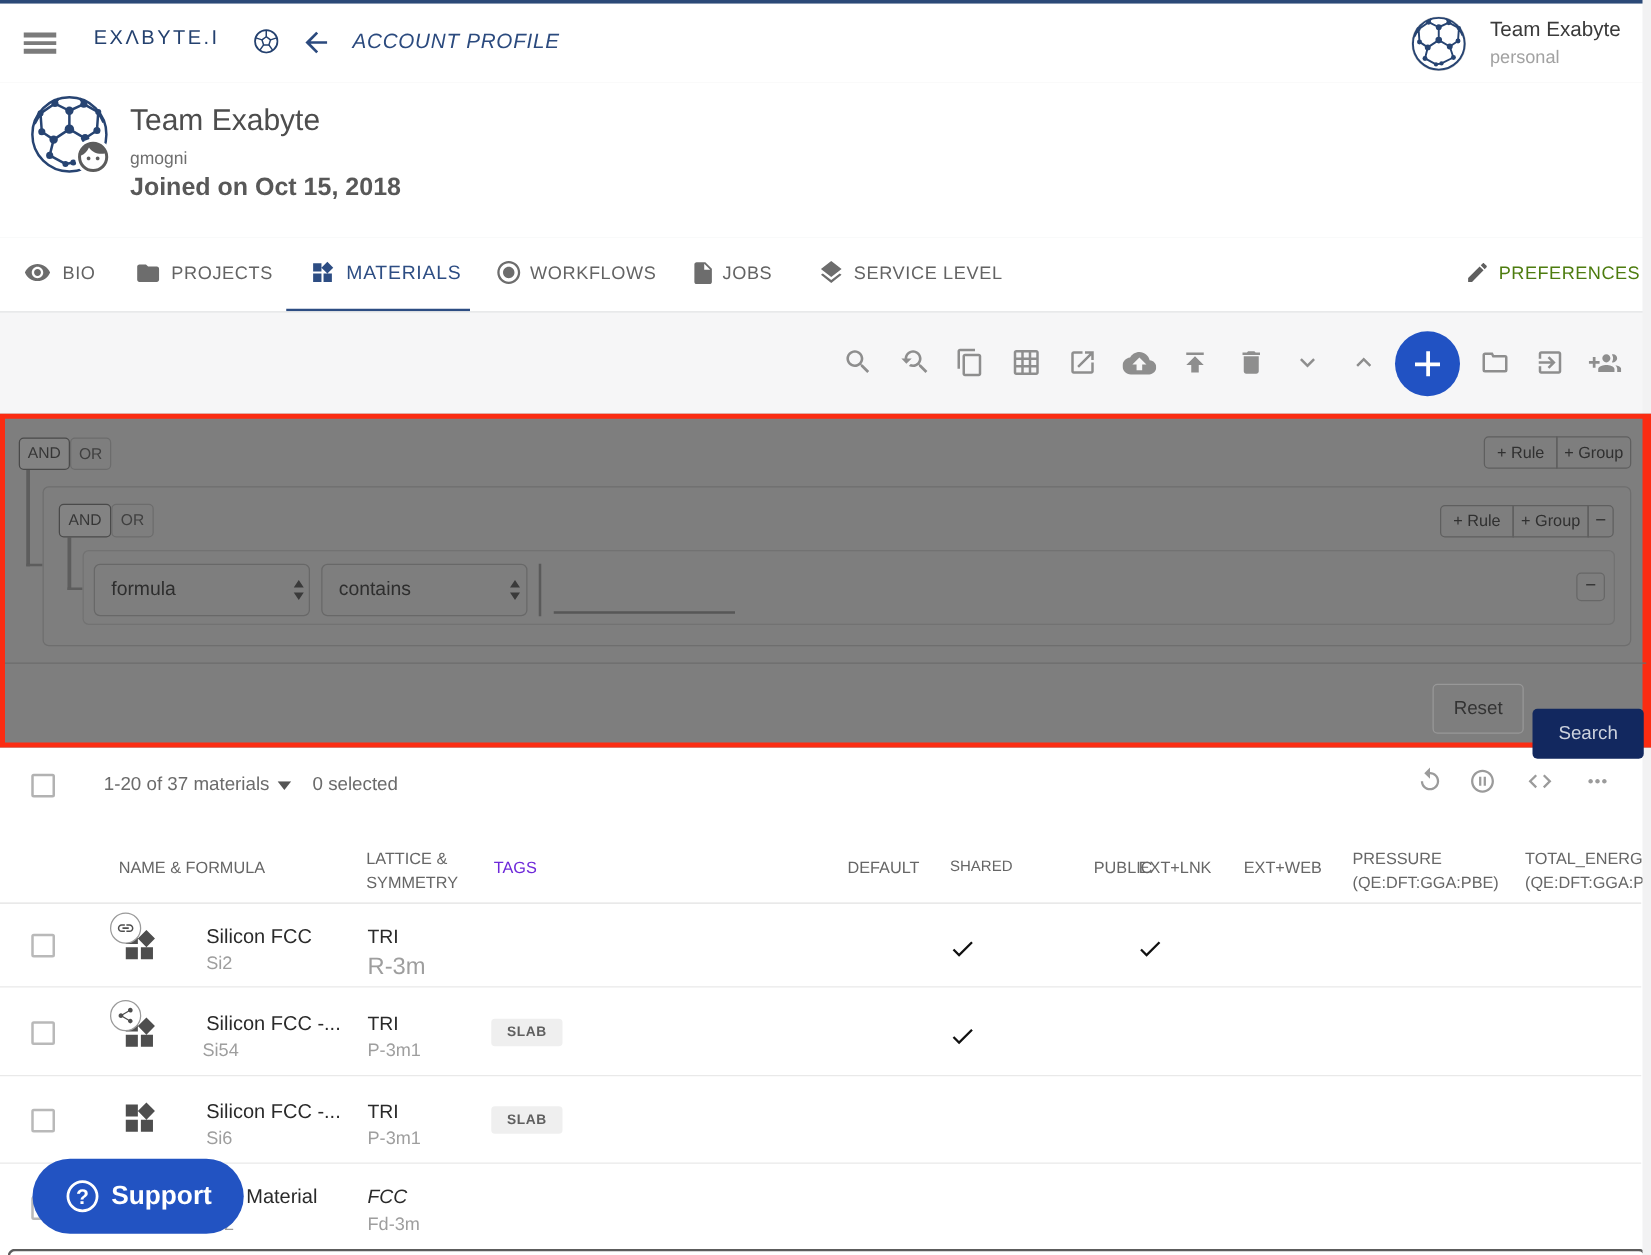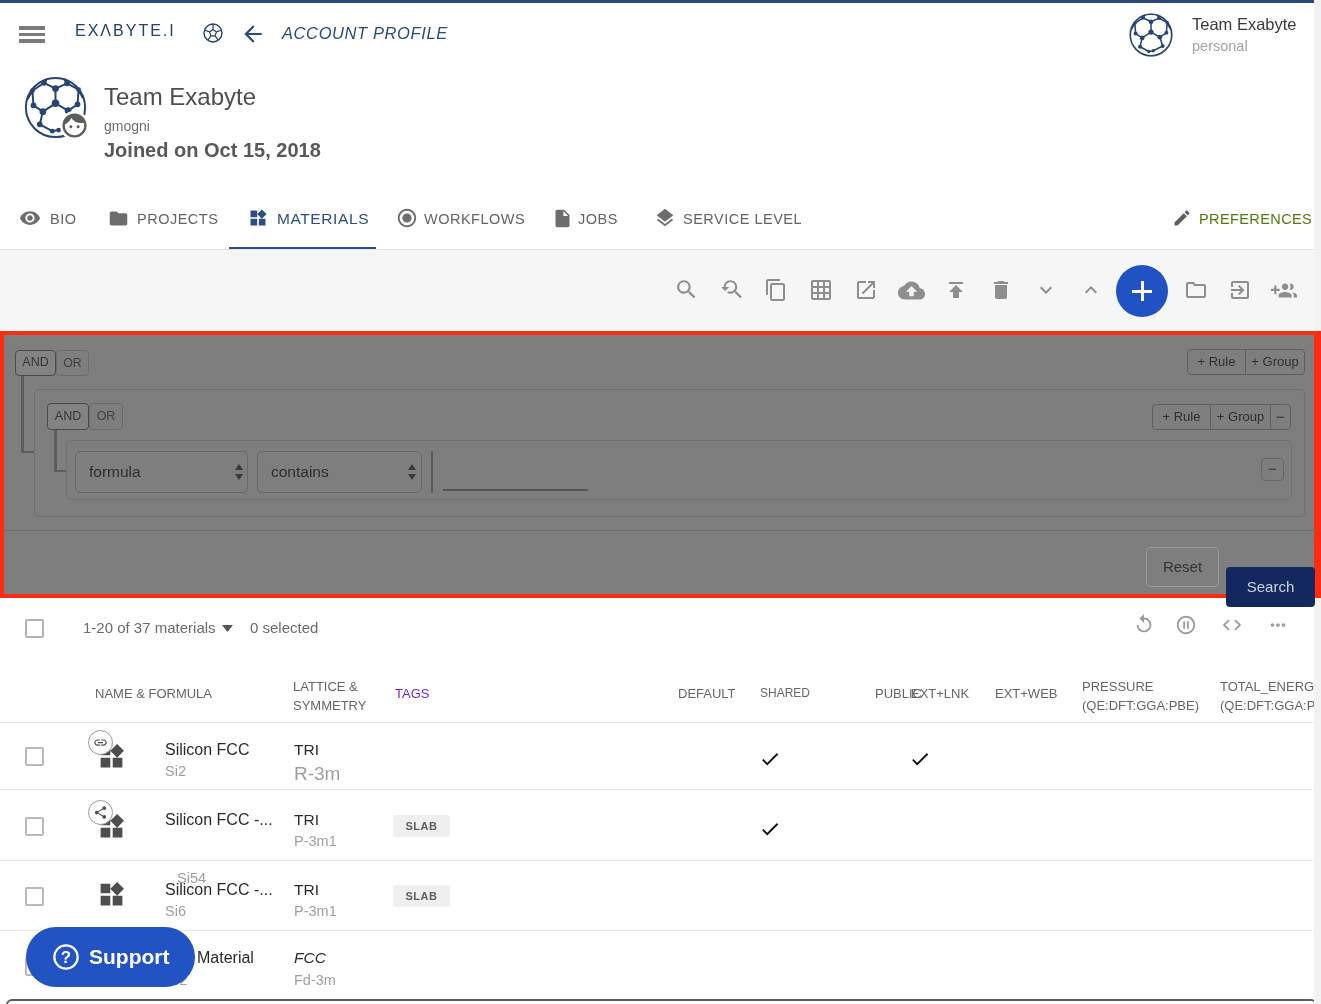--- a/index.html
+++ b/index.html
@@ -299,21 +299,21 @@
 
   <div class="abs" style="left:25px;top:817px;width:19px;height:19px;border:2px solid #b9b9b9;border-radius:2px;box-sizing:border-box;"></div>
   <svg class="abs" style="left:97px;top:812px;" width="29" height="29" viewBox="0 0 24 24">
       <path fill="#4e4e4e" d="M13 13v8h8v-8h-8zM3 21h8v-8H3v8zM3 3v8h8V3H3zm13.66-1.31L11 7.34 16.66 13l5.66-5.66-5.66-5.65z"></path>
     </svg>
   <div class="abs" style="left:88px;top:800px;width:25px;height:25px;border-radius:50%;background:#fff;border:1.2px solid #9a9a9a;box-sizing:border-box;"></div>
   <svg class="abs" style="left:93px;top:805px;" width="15" height="15" viewBox="0 0 24 24">
       <path fill="#4e4e4e" d="M18 16.08c-.76 0-1.44.3-1.96.77L8.91 12.7c.05-.23.09-.46.09-.7s-.04-.47-.09-.7l7.05-4.11c.54.5 1.25.81 2.04.81 1.66 0 3-1.34 3-3s-1.34-3-3-3-3 1.34-3 3c0 .24.04.47.09.7L8.04 9.81C7.5 9.31 6.79 9 6 9c-1.66 0-3 1.34-3 3s1.34 3 3 3c.79 0 1.5-.31 2.04-.81l7.12 4.16c-.05.21-.08.43-.08.65 0 1.61 1.31 2.92 2.92 2.92 1.61 0 2.92-1.31 2.92-2.92s-1.31-2.92-2.92-2.92z"></path>
     </svg>
   <div class="abs" style="left:165px;top:811px;font-size:16px;color:#2a2a2a;">Silicon FCC -...</div>
-  <div class="abs" style="left:177px;top:833px;font-size:14.5px;color:#9e9e9e;margin-top:37px;">Si54</div>
+  <div class="abs" style="left:162px;top:833px;font-size:14.5px;color:#9e9e9e;">Si54</div>
   <div class="abs" style="left:294px;top:811px;font-size:15.5px;color:#2a2a2a;">TRI</div>
   <div class="abs" style="left:294px;top:833px;font-size:14.5px;color:#9e9e9e;">P-3m1</div>
   <div class="abs" style="left:393px;top:815px;width:57px;height:22px;background:#efefef;border-radius:3px;line-height:22px;text-align:center;font-size:11px;font-weight:bold;letter-spacing:.5px;color:#5f5f5f;">SLAB</div>
   <svg class="abs" style="left:759px;top:818px;" width="22" height="22" viewBox="0 0 24 24">
       <path fill="#111" d="M9 16.17L4.83 12l-1.42 1.41L9 19 21 7l-1.41-1.41z"></path>
     </svg>
 
   <div class="abs" style="left:25px;top:887px;width:19px;height:19px;border:2px solid #b9b9b9;border-radius:2px;box-sizing:border-box;"></div>
   <svg class="abs" style="left:97px;top:880px;" width="29" height="29" viewBox="0 0 24 24">
       <path fill="#4e4e4e" d="M13 13v8h8v-8h-8zM3 21h8v-8H3v8zM3 3v8h8V3H3zm13.66-1.31L11 7.34 16.66 13l5.66-5.66-5.66-5.65z"></path>

